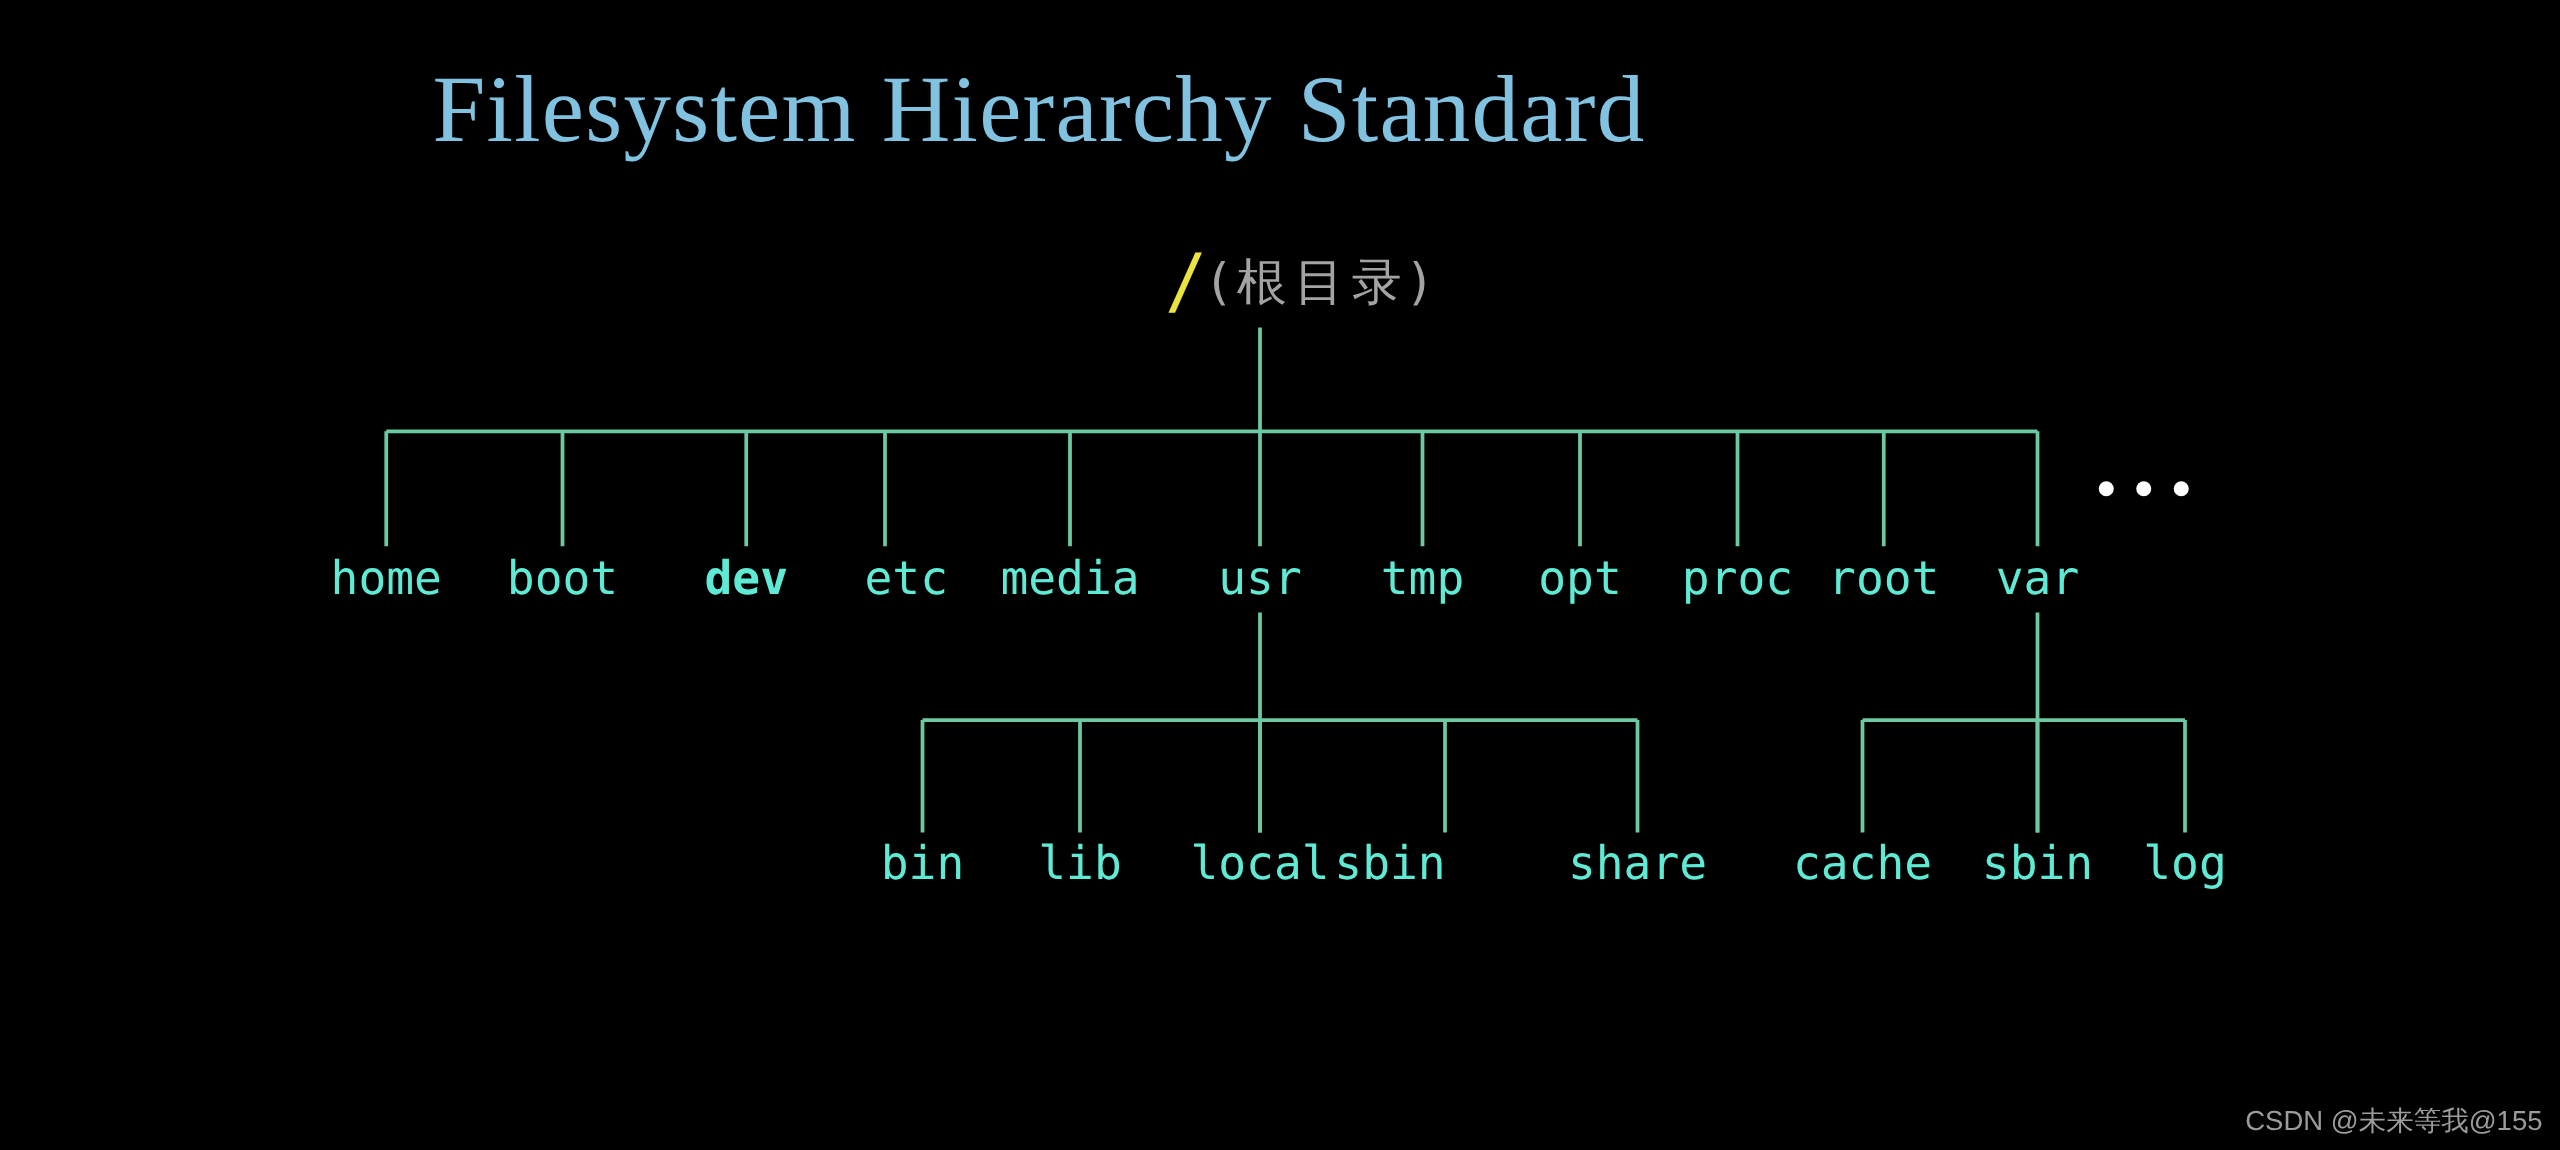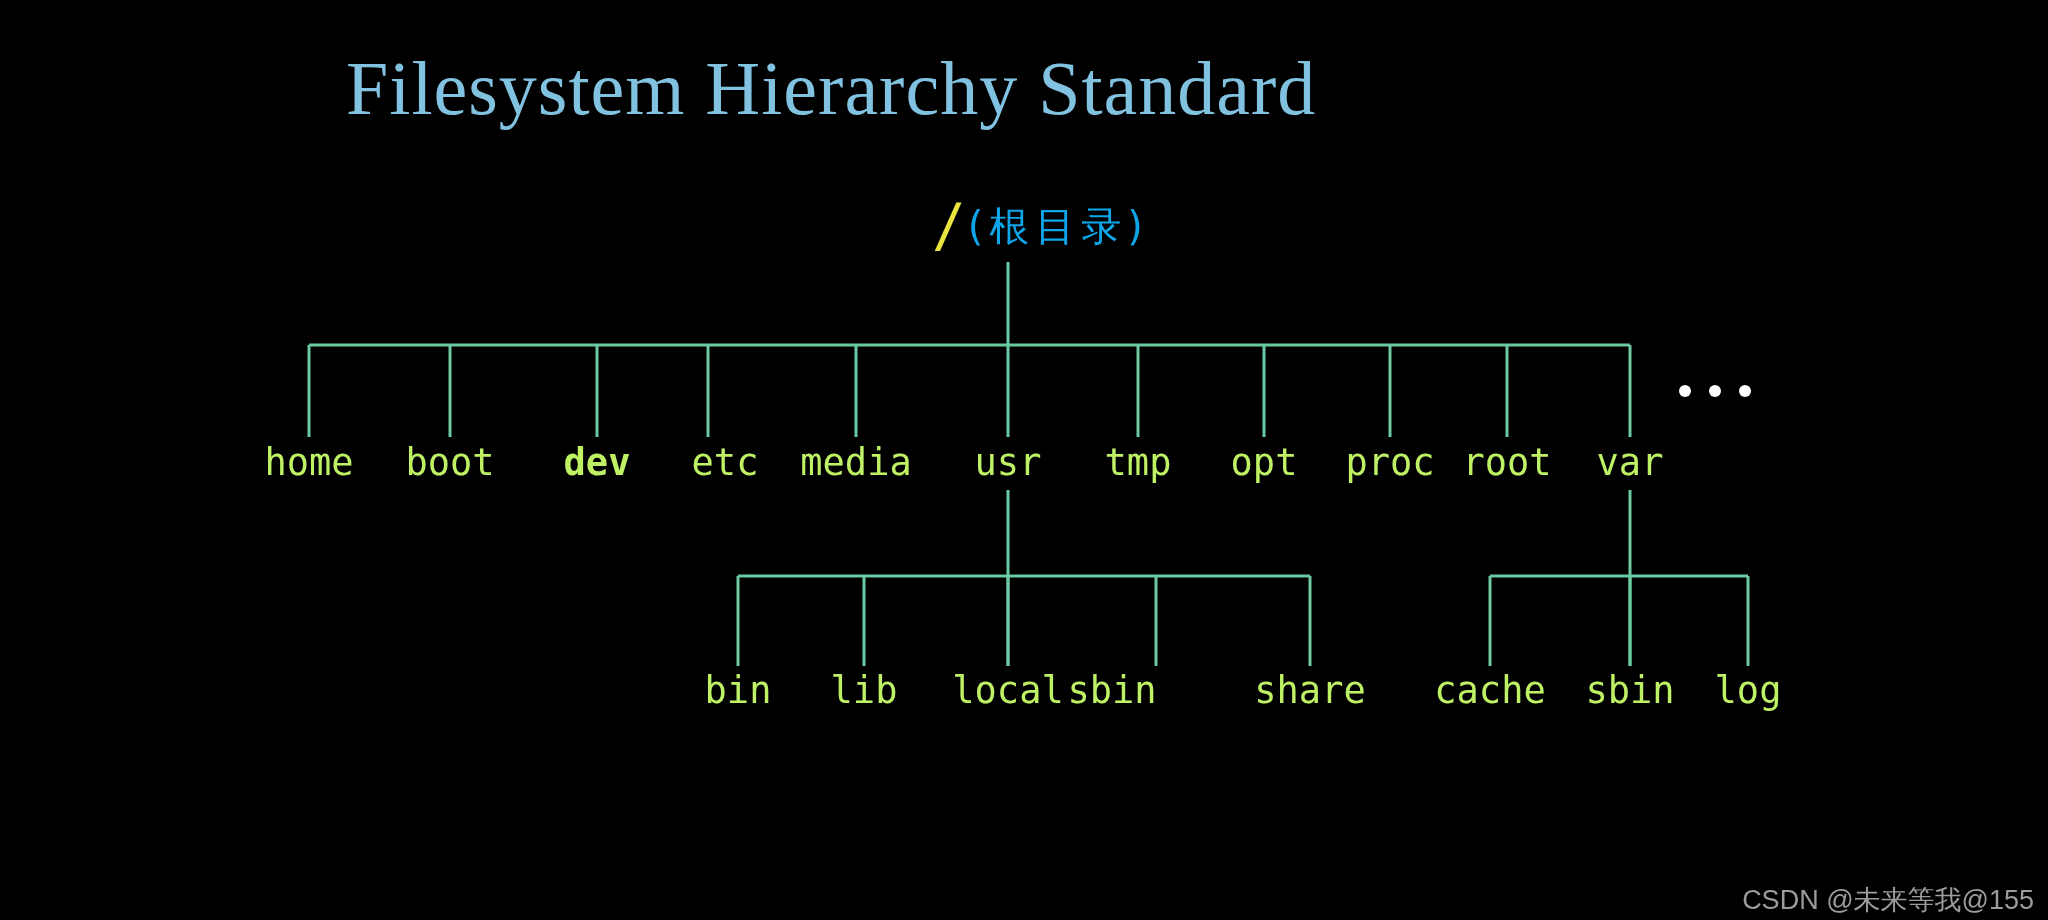--- a/index.html
+++ b/index.html
@@ -41,44 +41,44 @@
     font-size: 56px;
     line-height: 1;
     color: #e9e43f;
     transform: scaleY(1.05);
   }
   .root-label {
     font-family: "DejaVu Sans", "Liberation Sans", sans-serif;
     font-size: 40px;
     line-height: 1;
     letter-spacing: 6px;
-    color: #0ea5e9;
+    color: #a3a3a3;
     margin-left: 2px;
   }
   #tree-svg {
     position: absolute;
     left: 0;
     top: 0;
   }
   .dir-label {
     position: absolute;
     transform: translateX(-50%);
     font-family: "DejaVu Sans Mono", monospace;
     font-size: 37px;
     line-height: 1;
-    color: #bef264;
+    color: #5eead4;
     white-space: nowrap;
     text-align: center;
   }
   .watermark {
     position: absolute;
     right: 14px;
     top: 882px;
     font-family: "Liberation Sans", sans-serif;
-    font-size: 27px;
+    font-size: 22px;
     color: #9c9c9c;
     white-space: nowrap;
   }
 </style>
 </head>
 <body>
 
 <div class="stage">
 
   <h1 class="title">Filesystem Hierarchy Standard</h1>

